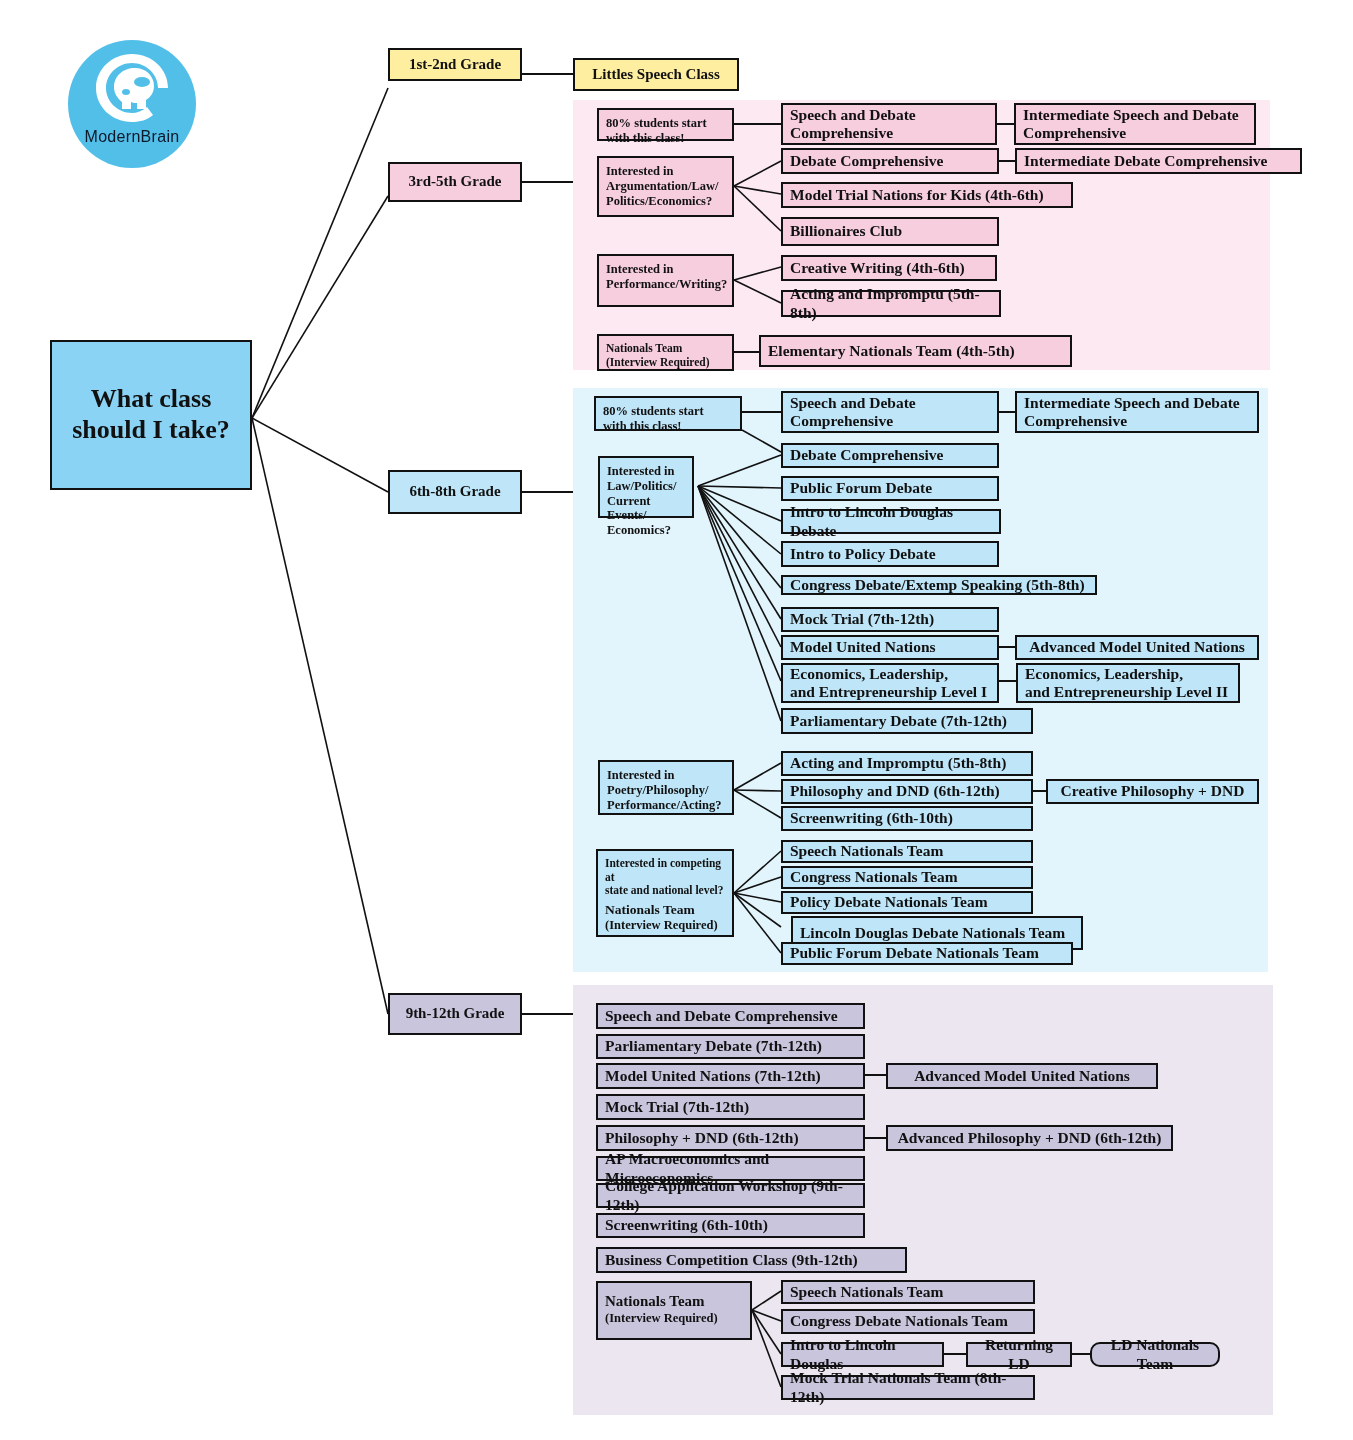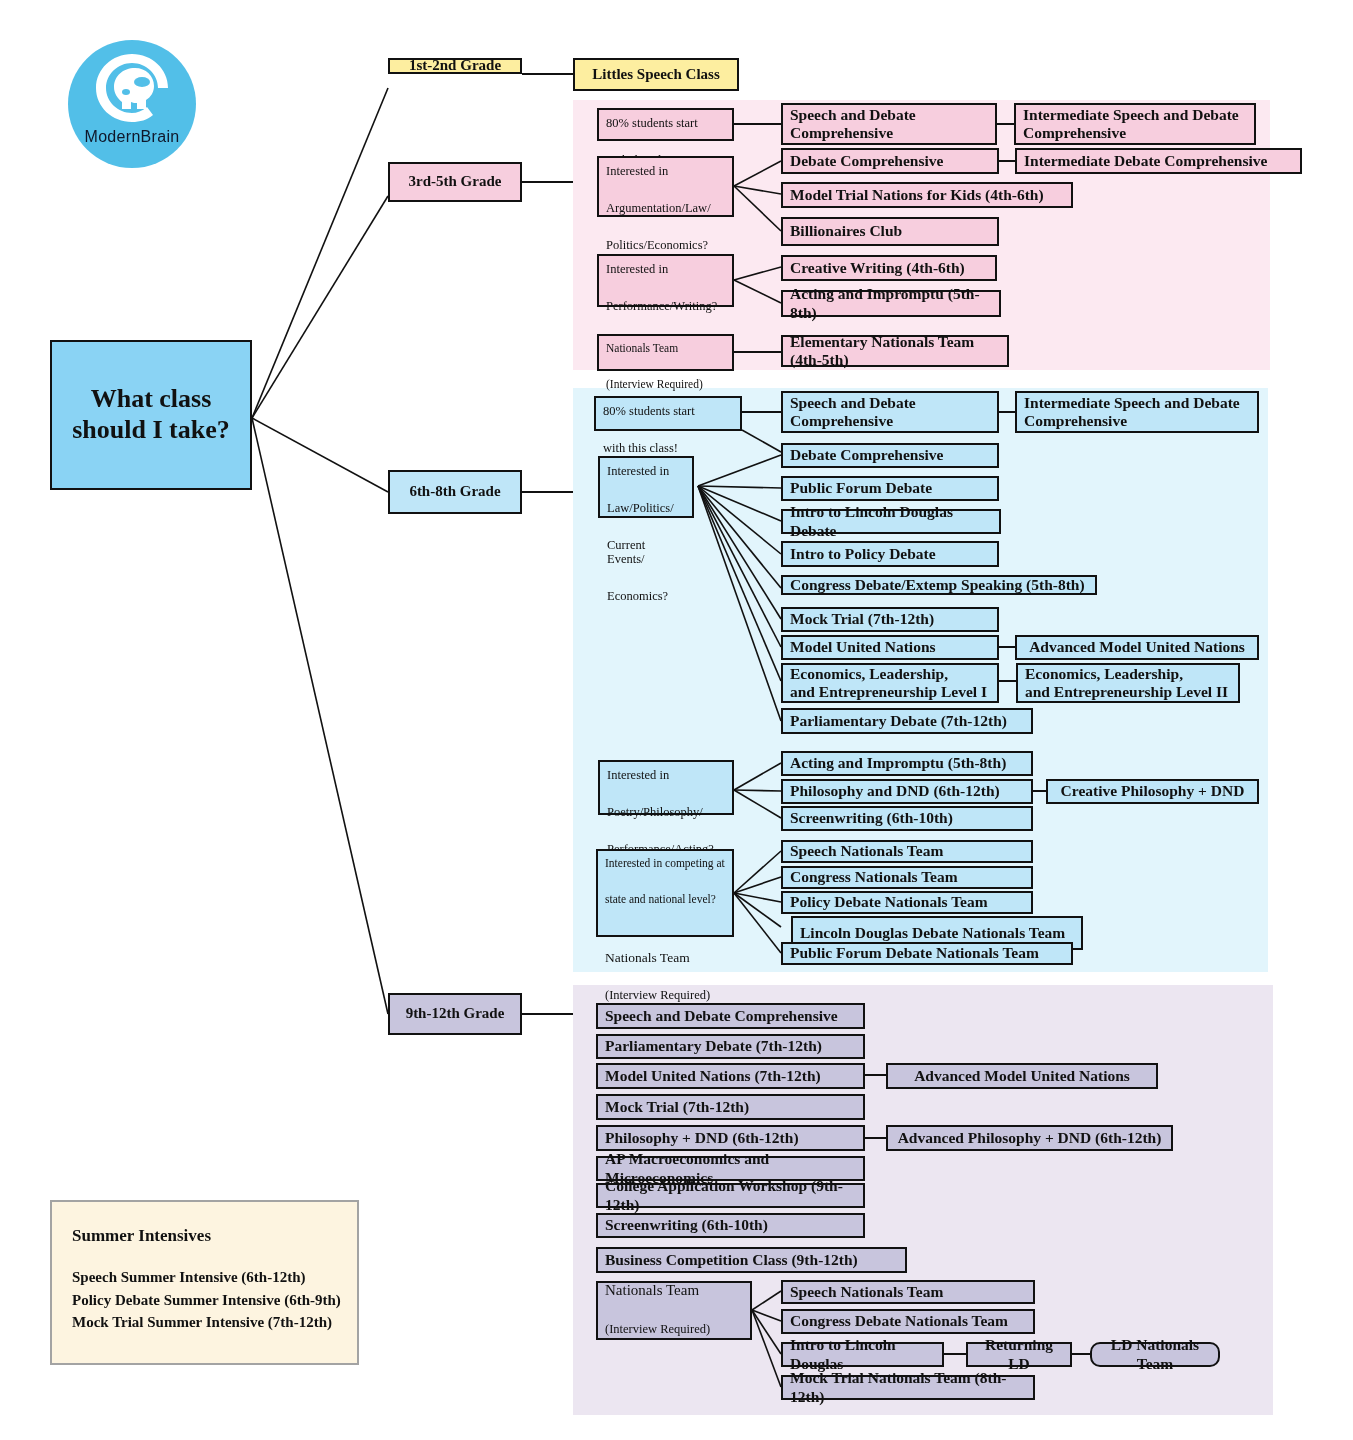--- a/index.html
+++ b/index.html
@@ -28,21 +28,21 @@
   .box.center{justify-content:center;text-align:center;}
   .f-yellow{background:#fdeea0;}
   .f-pink{background:#f7cede;}
   .f-blue{background:#bfe6f8;}
   .f-purple{background:#c8c5dd;}
   .f-root{background:#8ad3f4;}
 
   .root{font-size:26px;}
   .grade{font-size:15px;}
   .cls{font-size:15.5px;}
-  .q{font-size:12.5px;align-items:flex-start;padding-top:6px;font-weight:normal;gap:22px;}
+  .q{font-size:12.5px;align-items:flex-start;padding-top:6px;font-weight:bold;}
   .q .qline{display:block;}
   .thin{font-size:11.5px;}
 
   
   .summer{position:absolute;box-sizing:border-box;background:#fdf4e0;
           border:2px solid #a3a3a3;padding:24px 0 0 20px;}
   .summer h3{margin:0 0 20px 0;font-size:17px;font-weight:bold;color:#111;}
   .summer p{margin:0;font-size:15px;font-weight:bold;color:#111;line-height:1.5;}
 
   svg.links{position:absolute;left:0;top:0;width:1353px;height:1440px;
@@ -153,21 +153,21 @@
       <ellipse cx="36" cy="40" rx="4" ry="3" fill="#52bfe8"></ellipse>
     </svg>
     <div class="logo-text">ModernBrain</div>
   </div>
 
   <div class="box center f-root root" style="left:50px;top:340px;width:202px;height:150px;flex-direction:column;">
     <span>What class</span>
     <span>should I take?</span>
   </div>
 
-  <div class="box center f-yellow grade" style="left:388px;top:58px;width:134px;height:16px;">1st-2nd Grade</div>
+  <div class="box center f-yellow grade" style="left:388px;top:48px;width:134px;height:33px;">1st-2nd Grade</div>
   <div class="box center f-pink grade" style="left:388px;top:162px;width:134px;height:40px;">3rd-5th Grade</div>
   <div class="box center f-blue grade" style="left:388px;top:470px;width:134px;height:44px;">6th-8th Grade</div>
   <div class="box center f-purple grade" style="left:388px;top:993px;width:134px;height:42px;">9th-12th Grade</div>
 
   <div class="box center f-yellow grade" style="left:573px;top:58px;width:166px;height:33px;">Littles Speech Class</div>
 
   <div class="box f-pink q" style="left:597px;top:108px;width:137px;height:33px;flex-direction:column;">
     <span class="qline">80% students start</span>
     <span class="qline">with this class!</span>
   </div>
@@ -187,21 +187,21 @@
 
   <div class="box f-pink cls" style="left:781px;top:103px;width:216px;height:42px;flex-direction:column;align-items:flex-start;justify-content:center;">
     <span>Speech and Debate</span>
     <span>Comprehensive</span>
   </div>
   <div class="box f-pink cls" style="left:781px;top:148px;width:218px;height:26px;">Debate Comprehensive</div>
   <div class="box f-pink cls" style="left:781px;top:182px;width:292px;height:26px;">Model Trial Nations for Kids (4th-6th)</div>
   <div class="box f-pink cls" style="left:781px;top:217px;width:218px;height:29px;">Billionaires Club</div>
   <div class="box f-pink cls" style="left:781px;top:255px;width:216px;height:26px;">Creative Writing (4th-6th)</div>
   <div class="box f-pink cls" style="left:781px;top:290px;width:220px;height:27px;">Acting and Impromptu (5th-8th)</div>
-  <div class="box f-pink cls" style="left:781px;top:335px;width:228px;height:32px;">Elementary Nationals Team (4th-5th)</div>
+  <div class="box f-pink cls" style="left:759px;top:335px;width:313px;height:32px;">Elementary Nationals Team (4th-5th)</div>
 
   <div class="box f-pink cls" style="left:1014px;top:103px;width:242px;height:42px;flex-direction:column;align-items:flex-start;justify-content:center;">
     <span>Intermediate Speech and Debate</span>
     <span>Comprehensive</span>
   </div>
   <div class="box f-pink cls" style="left:1015px;top:148px;width:287px;height:26px;">Intermediate Debate Comprehensive</div>
 
   <div class="box f-blue q" style="left:594px;top:396px;width:148px;height:35px;flex-direction:column;">
     <span class="qline">80% students start</span>
     <span class="qline">with this class!</span>
@@ -281,20 +281,14 @@
   <div class="box f-purple cls" style="left:781px;top:1280px;width:254px;height:24px;">Speech Nationals Team</div>
   <div class="box f-purple cls" style="left:781px;top:1309px;width:254px;height:25px;">Congress Debate Nationals Team</div>
   <div class="box f-purple cls" style="left:781px;top:1342px;width:163px;height:25px;">Intro to Lincoln Douglas</div>
   <div class="box f-purple cls" style="left:781px;top:1375px;width:254px;height:25px;">Mock Trial Nationals Team (8th-12th)</div>
 
   <div class="box center f-purple cls" style="left:886px;top:1063px;width:272px;height:26px;">Advanced Model United Nations</div>
   <div class="box center f-purple cls" style="left:886px;top:1125px;width:287px;height:26px;">Advanced Philosophy + DND (6th-12th)</div>
   <div class="box center f-purple cls" style="left:966px;top:1342px;width:106px;height:25px;">Returning LD</div>
   <div class="box center f-purple cls" style="left:1090px;top:1342px;width:130px;height:25px;border-radius:10px;">LD Nationals Team</div>
 
-  <div class="summer" style="left:50px;top:1200px;width:309px;height:165px;">
-    <h3>Summer Intensives</h3>
-    <p>Speech Summer Intensive (6th-12th)</p>
-    <p>Policy Debate Summer Intensive (6th-9th)</p>
-    <p>Mock Trial Summer Intensive (7th-12th)</p>
-  </div>
 
 </div>
 
 </body></html>

